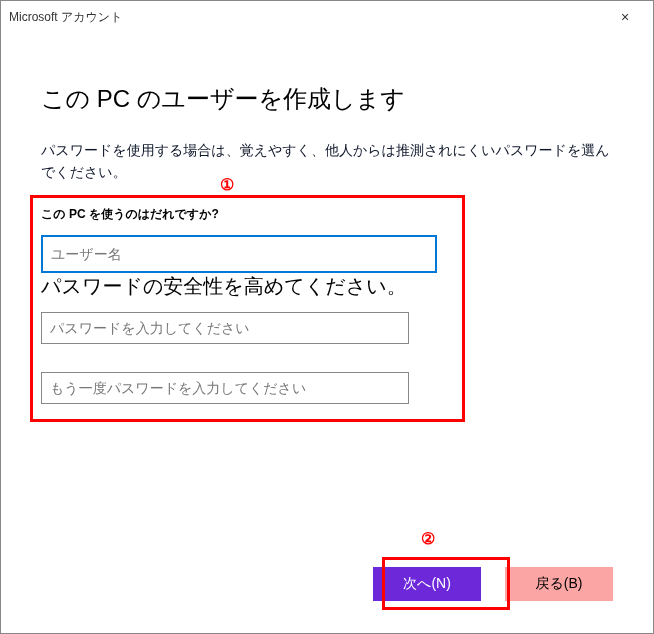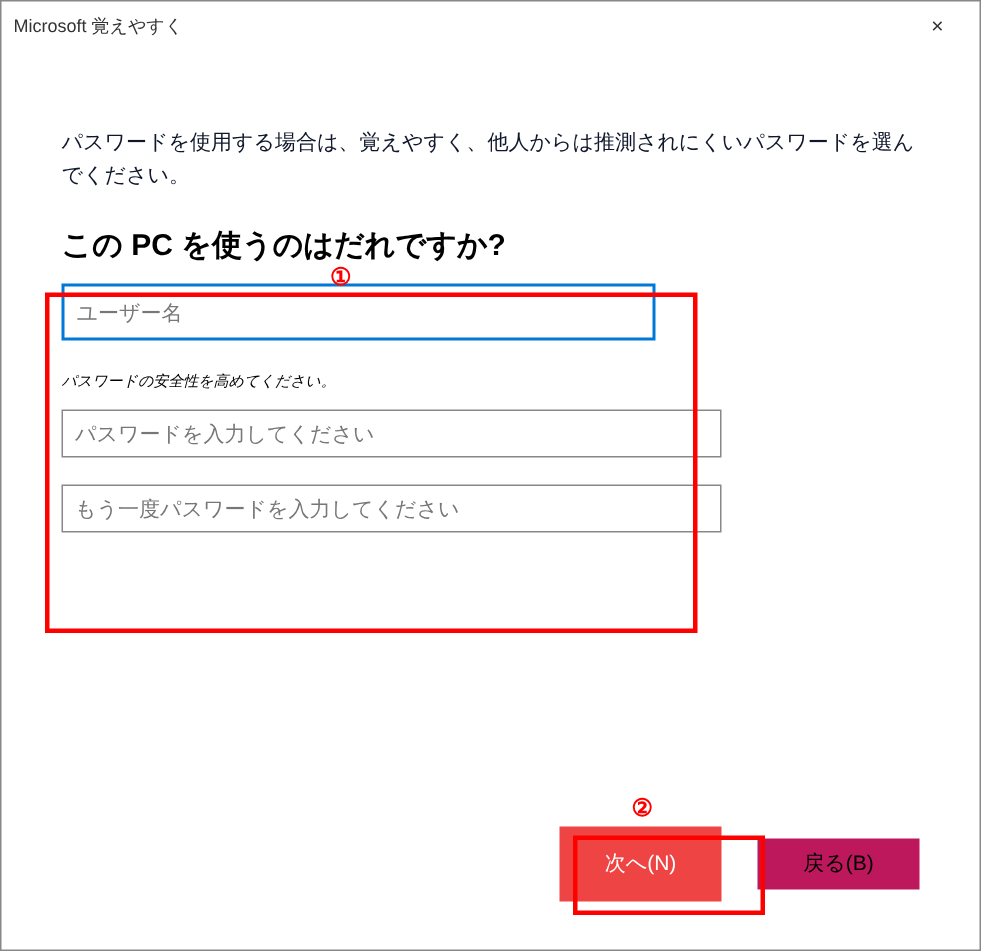--- a/index.html
+++ b/index.html
@@ -72,104 +72,103 @@
       top: 174px;
     }
     .marker-2 {
       left: 420px;
       top: 528px;
     }
     .form-section {
       padding: 14px 0 0 0;
     }
     .form-label {
-      font-size: 20px;
+      font-size: 12px;
       font-weight: bold;
       color: #000;
       margin-bottom: 12px;
     }
     .form-label-2 {
-      font-size: 10px;
+      font-size: 20px;
       color: #000;
-      margin-top: 20px;
       margin-bottom: 12px;
-      font-style: italic;
     }
     .text-input {
       width: 396px;
       height: 32px;
       border: 2px solid #0078d7;
       padding: 17px 8px;
       font-size: 14px;
       color: #777;
       outline: none;
     }
     .text-input::placeholder {
       color: #777;
     }
     .password-input {
-      width: 440px;
+      width: 368px;
       height: 32px;
       border: 1px solid #888;
       padding: 0 8px;
       font-size: 14px;
       color: #777;
       outline: none;
-      margin-bottom: 18px;
+      margin-bottom: 28px;
     }
     .password-input::placeholder {
       color: #777;
     }
     .button-bar {
       position: absolute;
       bottom: 32px;
       right: 40px;
       display: flex;
       gap: 24px;
       align-items: center;
     }
     .btn-primary {
       width: 108px;
-      height: 50px;
-      background: #ef4444;
+      height: 34px;
+      background: #6d28d9;
       color: #fff;
       border: none;
       font-size: 14px;
       cursor: pointer;
     }
     .btn-secondary {
       width: 108px;
       height: 34px;
-      background: #be185d;
+      background: #fca5a5;
       color: #000;
       border: none;
       font-size: 14px;
       cursor: pointer;
     }
     .annotation-box-2 {
       position: absolute;
       left: 381px;
       bottom: 23px;
       width: 128px;
       height: 53px;
       border: 3px solid #ff0000;
       pointer-events: none;
     }
   </style>
 </head>
 <body>
 
 <div class="titlebar">
-  <span class="titlebar-title">Microsoft 覚えやすく</span>
+  <span class="titlebar-title">Microsoft アカウント</span>
   <div class="close-btn">
     <span>×</span>
   </div>
 </div>
 
 <div class="content">
+  <h1 class="heading">この PC のユーザーを作成します</h1>
   <p class="description">パスワードを使用する場合は、覚えやすく、他人からは推測されにくいパスワードを選んでください。</p>
 
   <div class="form-section">
     <div class="form-label">この PC を使うのはだれですか?</div>
     <input type="text" class="text-input" placeholder="ユーザー名" style="">
 
     <div class="form-label-2">パスワードの安全性を高めてください。</div>
     <input type="password" class="password-input" placeholder="パスワードを入力してください" style="">
     <input type="password" class="password-input" placeholder="もう一度パスワードを入力してください" style="">
   </div>

